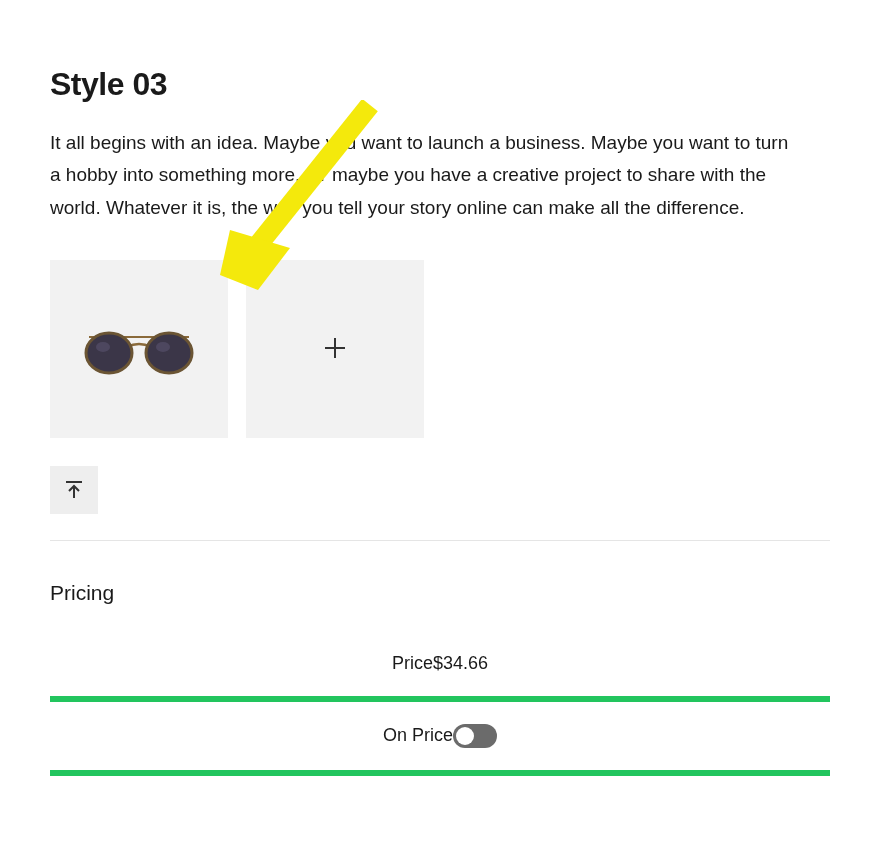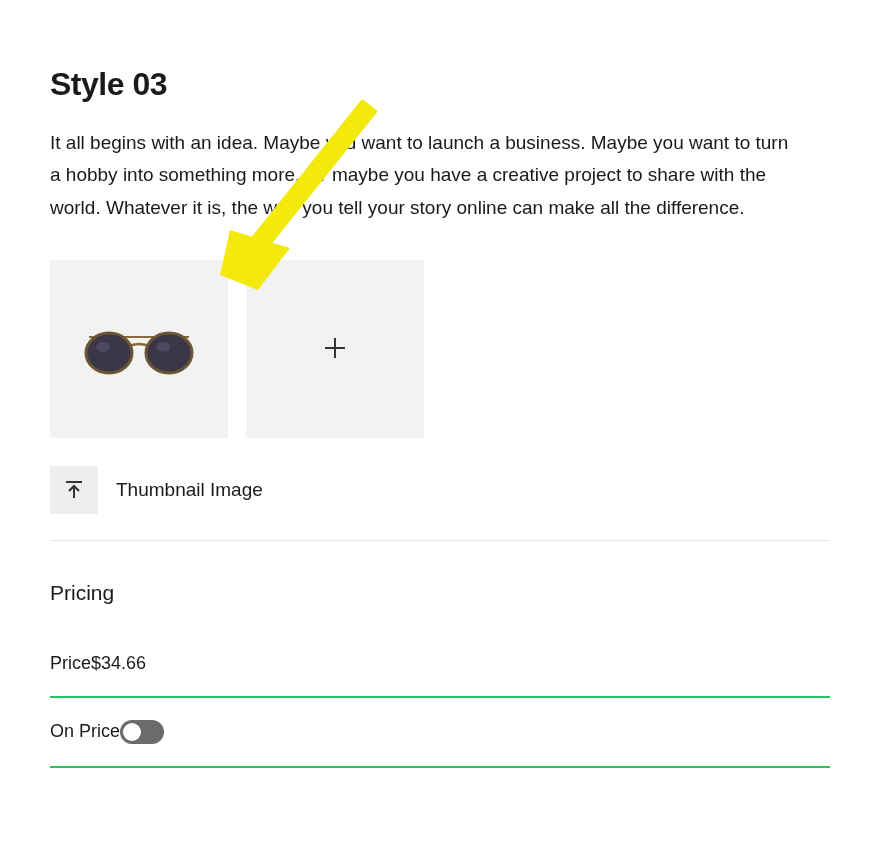--- a/index.html
+++ b/index.html
@@ -75,24 +75,24 @@
       font-size: 19px;
       color: #1a1a1a;
     }
     .section-heading {
       font-size: 21px;
       font-weight: 400;
       margin-bottom: 26px;
     }
     .field-row {
       display: flex;
-      justify-content: flex-start;
+      justify-content: center;
       align-items: center;
       padding: 22px 0;
-      border-bottom: 2px solid #22c55e;
+      border-bottom: 6px solid #22c55e;
       font-size: 18px;
     }
     .field-row:first-of-type {
       border-top: 1px solid #e5e5e5;
     }
     .field-label { color: #1a1a1a; }
     .field-value { color: #1a1a1a; }
     .toggle {
       width: 44px;
       height: 24px;
@@ -156,21 +156,20 @@
 </div>
 
 <div class="thumbnail-row">
   <div class="thumb-icon-box">
     <svg width="20" height="20" viewBox="0 0 20 20">
       <line x1="2" y1="2" x2="18" y2="2" stroke="#333" stroke-width="2"></line>
       <line x1="10" y1="18" x2="10" y2="6" stroke="#333" stroke-width="2"></line>
       <polyline points="5,11 10,6 15,11" stroke="#333" stroke-width="2" fill="none"></polyline>
     </svg>
   </div>
-  <span class="thumbnail-label">Thumbnail Image</span>
 </div>
 
 <h2 class="section-heading">Pricing</h2>
 
 <div class="field-row">
   <span class="field-label">Price</span>
   <span class="field-value">$34.66</span>
 </div>
 
 <div class="field-row">

